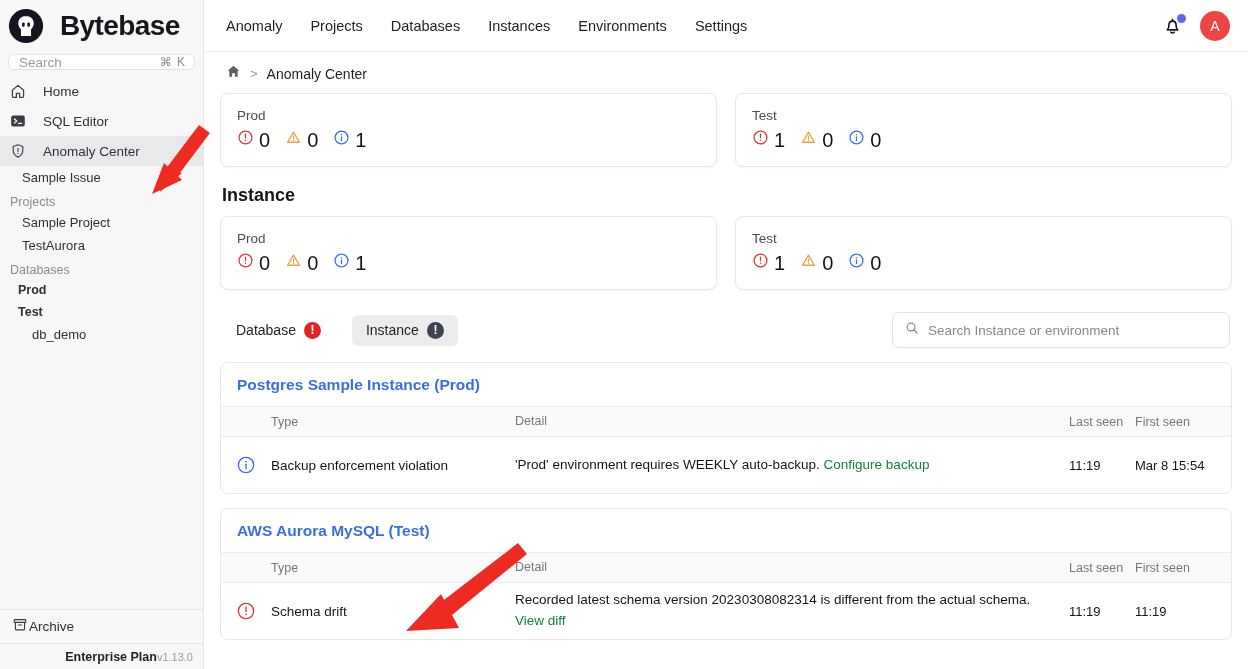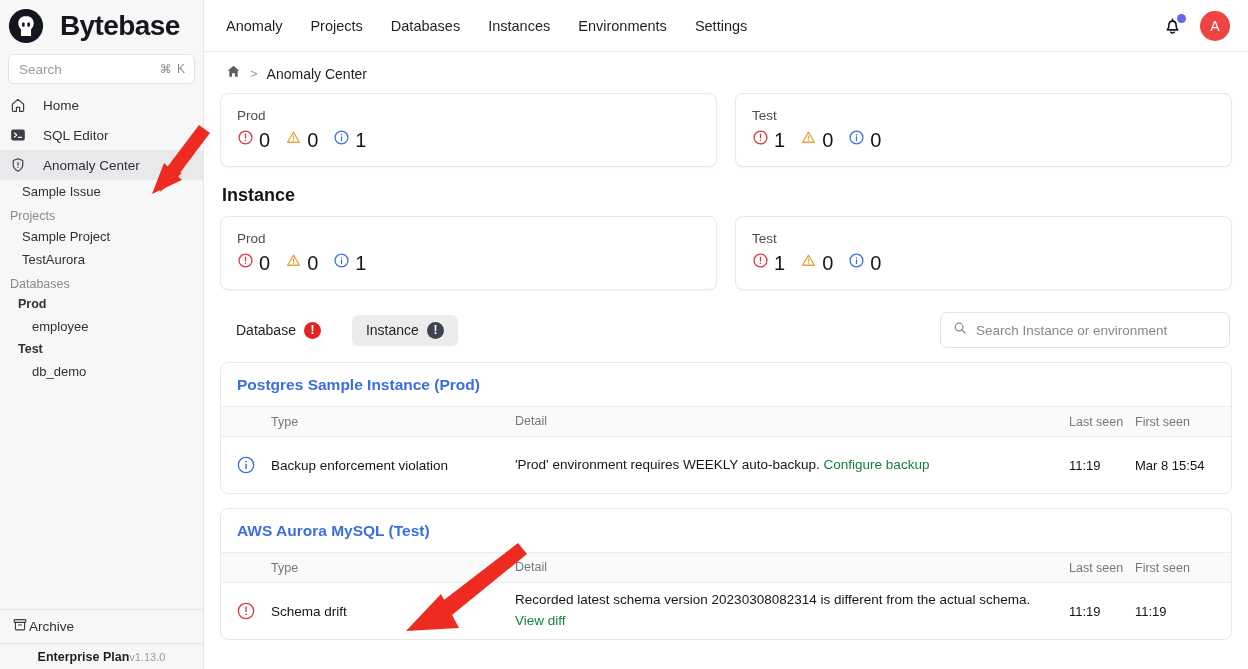--- a/index.html
+++ b/index.html
@@ -24,21 +24,21 @@
   .logo-row {
     height: 52px; display: flex; align-items: center;
     padding-left: 8px; gap: 16px;
   }
   .logo-mark { width: 36px; height: 36px; flex: 0 0 36px; }
   .logo-text {
     font-size: 28px; font-weight: bold; color: #15171c;
     letter-spacing: -0.6px; line-height: 1;
   }
   .search-box {
-    margin: 2px 8px 6px 8px; height: 30px;
+    margin: 2px 8px 6px 8px; height: 16px;
     background: #fff; border: 1px solid #e2e2e5; border-radius: 6px;
     display: flex; align-items: center; justify-content: space-between;
     padding: 0 8px 0 10px;
   }
   .search-box .ph { font-size: 13.5px; color: #9a9aa2; }
   .kbd { font-size: 12px; color: #8b8b93; letter-spacing: 1px; }
 
   .nav-item {
     height: 30px; display: flex; align-items: center; gap: 17px;
     padding: 0 10px; font-size: 13.5px; color: #2e3138;
@@ -56,21 +56,21 @@
   .sub-item.bold { font-weight: bold; font-size: 12.5px; padding-left: 18px; }
   .sub-item.deep { padding-left: 32px; }
 
   .sidebar-spacer { flex: 1 1 auto; }
   .archive-row {
     height: 34px; display: flex; align-items: center; gap: 1px;
     padding: 0 12px; font-size: 13.5px; color: #2e3138;
     border-top: 1px solid #e6e6e8; cursor: pointer; margin-top: 28px;
   }
   .plan-row {
-    height: 26px; display: flex; align-items: center; justify-content: center;
+    height: 26px; display: flex; align-items: center; justify-content: flex-end;
     padding: 0 10px; border-top: 1px solid #e6e6e8;
   }
   .plan-name { font-size: 12.5px; font-weight: bold; color: #1d2026; }
   .plan-ver { font-size: 11px; color: #9a9aa2; }
 
   
   #main { flex: 1 1 auto; height: 669px; position: relative; background:#fff; overflow: hidden;}
   .topbar {
     height: 52px; border-bottom: 1px solid #ececed;
     display: flex; align-items: center; padding: 0 18px 0 22px;
@@ -123,21 +123,21 @@
     font-size: 14px; color: #1d2026;
     padding: 7px 14px; border-radius: 6px; cursor: pointer;
   }
   .tab.selected { background: #ececed; }
   .badge-dot {
     width: 17px; height: 17px; border-radius: 50%;
     display: flex; align-items: center; justify-content: center;
     color: #fff; font-size: 12px; font-weight: bold; line-height: 1;
   }
   .search-inst {
-    margin-left: auto; width: 290px; height: 36px;
+    margin-left: auto; width: 338px; height: 36px;
     border: 1px solid #e2e2e5; border-radius: 7px; background: #fff;
     display: flex; align-items: center; gap: 9px; padding: 0 12px;
   }
   .search-inst .ph { font-size: 13.5px; color: #88888f; }
 
   .table-card {
     margin-top: 14px;
     border: 1px solid #e8e8ea; border-radius: 8px;
     overflow: hidden; background: #fff;
   }
@@ -221,21 +221,20 @@
     </div>
 
     <div class="sub-item">Sample Issue</div>
 
     <div class="sec-label">Projects</div>
     <div class="sub-item">Sample Project</div>
     <div class="sub-item">TestAurora</div>
 
     <div class="sec-label">Databases</div>
     <div class="sub-item bold">Prod</div>
-    <div class="sub-item deep">employee</div>
     <div class="sub-item bold">Test</div>
     <div class="sub-item deep">db_demo</div>
 
     <div class="sidebar-spacer"></div>
 
     <div class="archive-row">
       <span class="ico">
         <svg viewBox="0 0 20 20" width="16" height="16" fill="none" stroke="#3a3d45" stroke-width="1.4">
           <rect x="2.8" y="3.3" width="14.4" height="3.4" rx="0.8"></rect>
           <path d="M4.3 6.9v8.2c0 .6.4 1 1 1h9.4c.6 0 1-.4 1-1V6.9" stroke-linejoin="round"></path>

